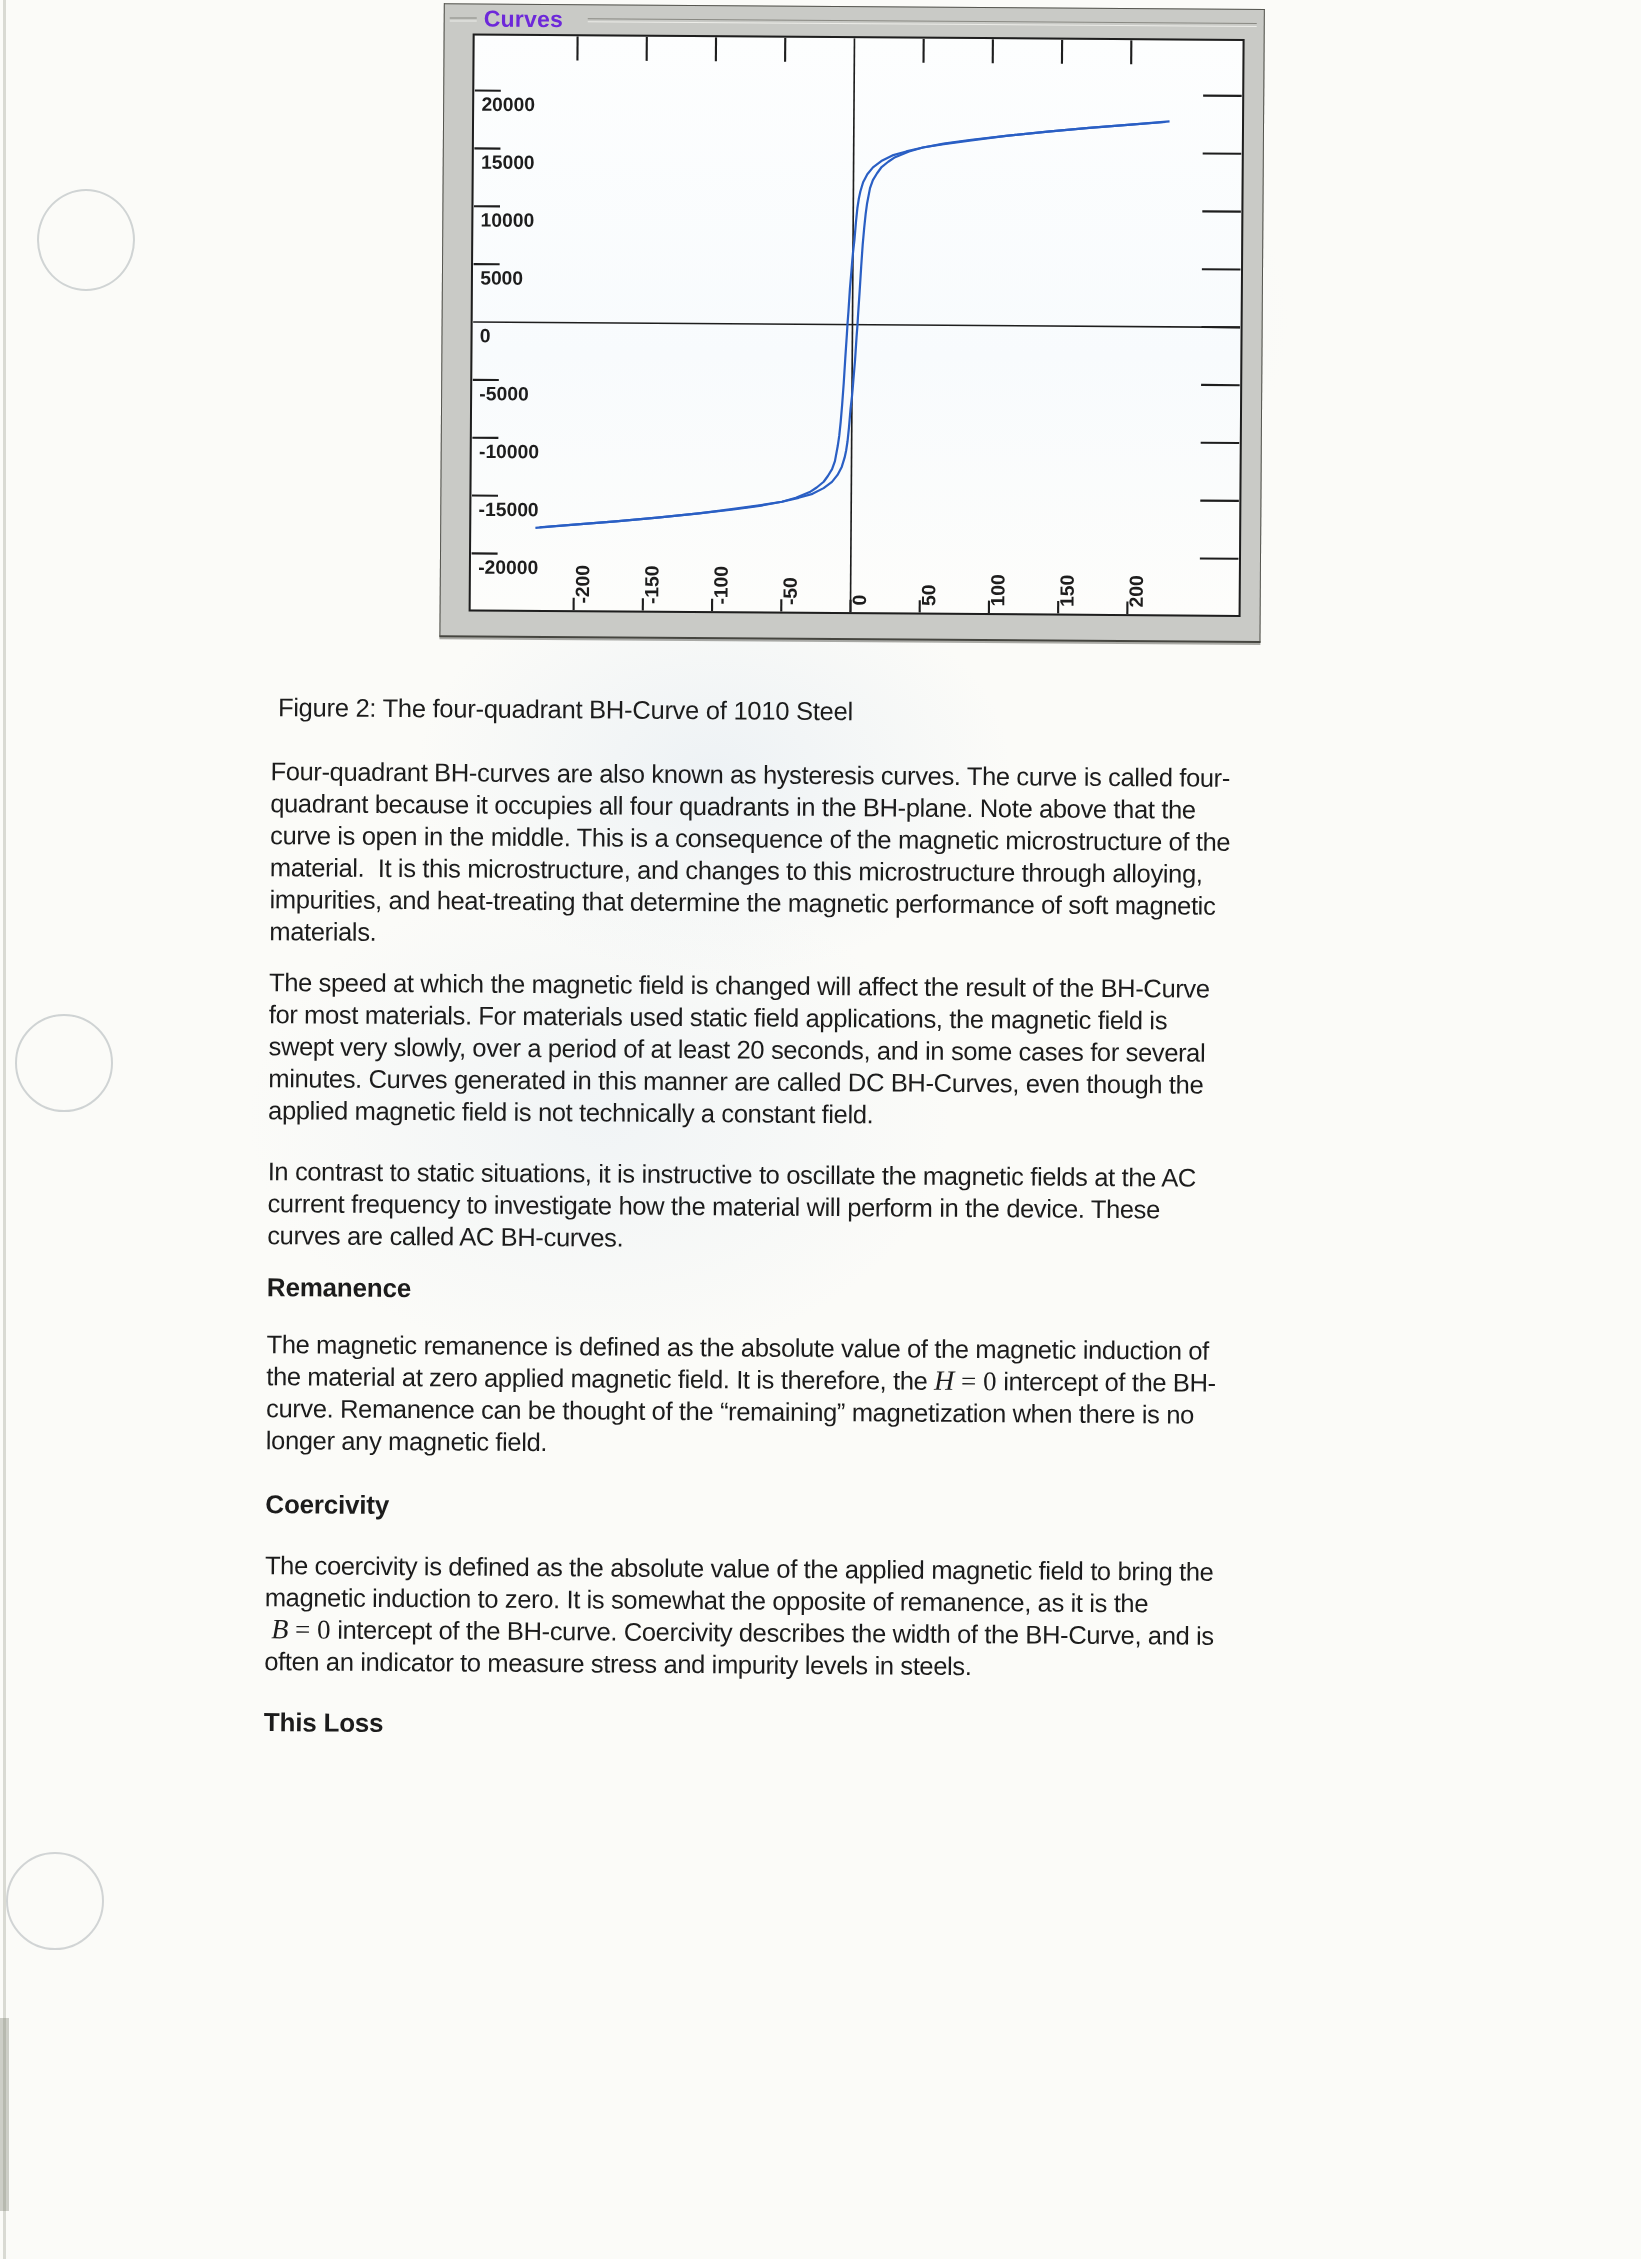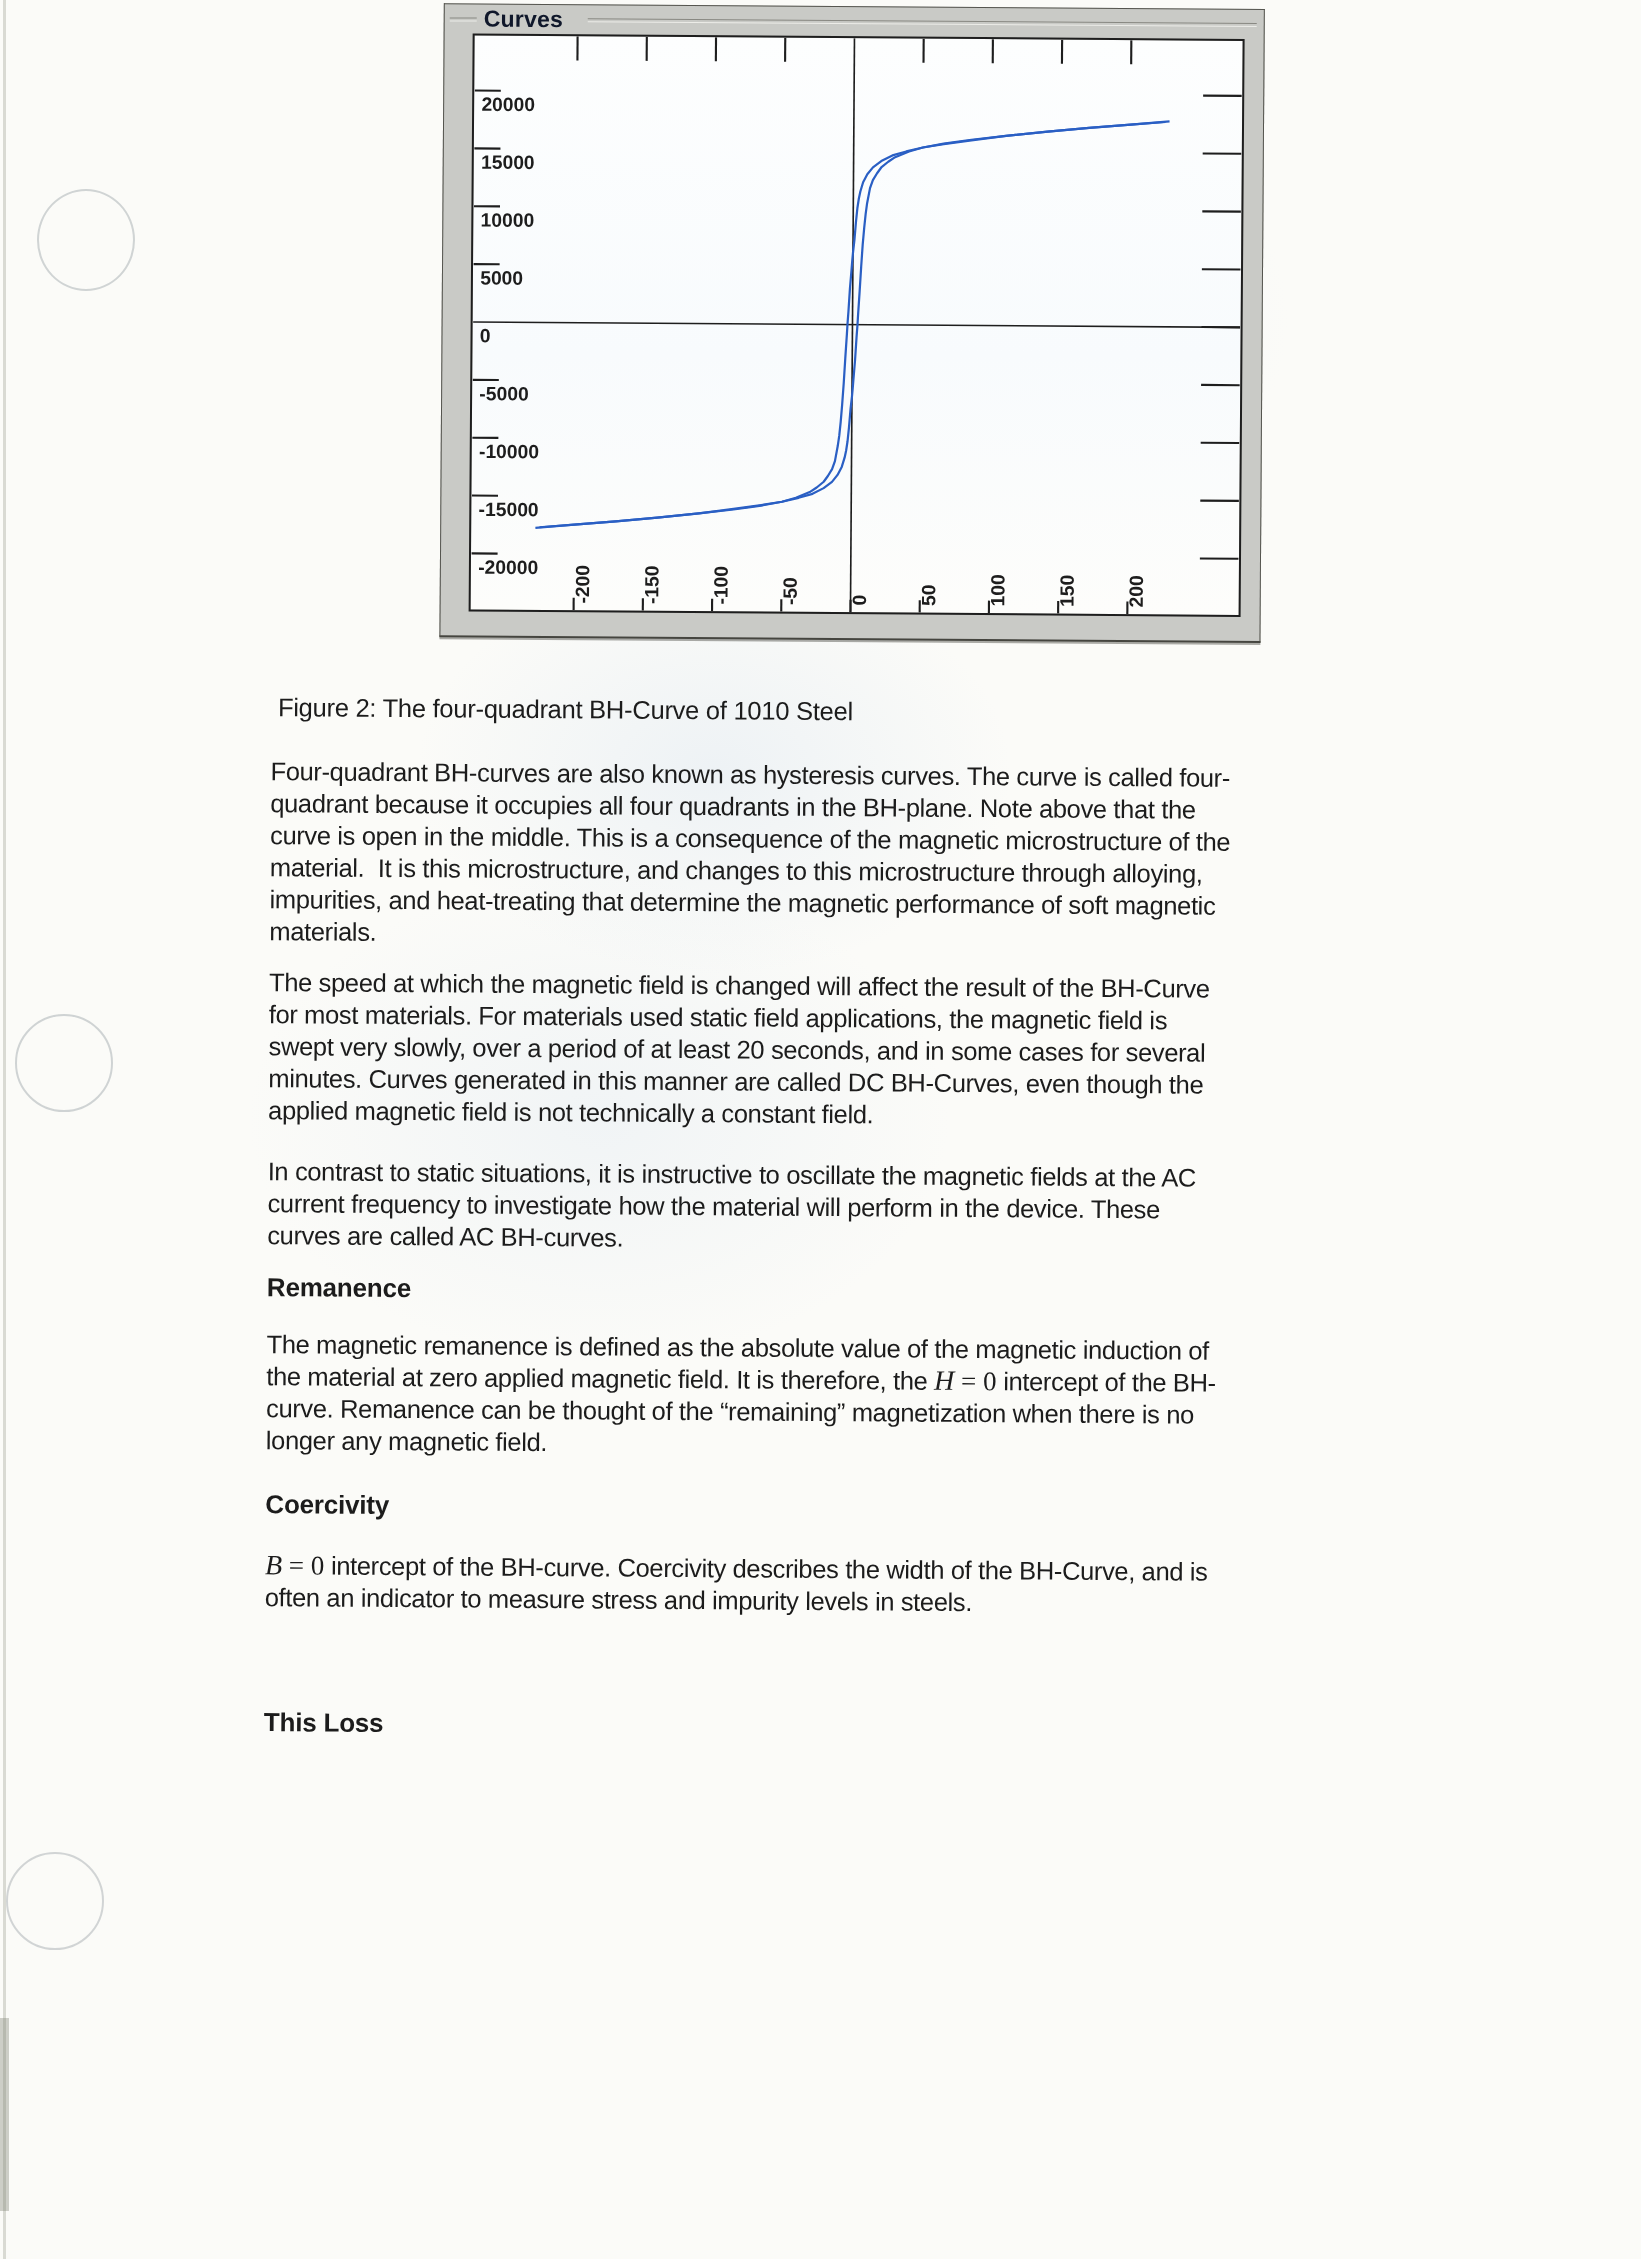--- a/index.html
+++ b/index.html
@@ -17,21 +17,21 @@
   .scan-edge-bottom{position:absolute;left:0;top:2018px;width:8.7px;height:193px;background:rgba(120,122,110,0.35);}
   .punch{position:absolute;border-radius:50%;border:2.9px solid rgba(148,158,162,0.42);}
   .punch.p1{left:37px;top:189px;width:94px;height:98px;}
   .punch.p2{left:15.4px;top:1014px;width:94px;height:94px;border-color:rgba(138,148,152,0.38);}
   .punch.p3{left:5.8px;top:1852px;width:94px;height:94px;border-color:rgba(142,150,155,0.38);}
 
   
   .chart-window{position:absolute;left:436px;top:5.8px;width:819px;height:631px;
     background:#c9cac6;border:1.9px solid #55554f;border-bottom:2.9px solid #45453f;
     box-shadow:0 1.9px 0 rgba(70,70,64,0.45);}
-  .win-title{position:absolute;left:39px;top:1px;font-size:23px;font-weight:bold;color:#0f172a;letter-spacing:0.2px;}
+  .win-title{position:absolute;left:39px;top:1px;font-size:23px;font-weight:bold;color:#6d28d9;letter-spacing:0.2px;}
   .groove{position:absolute;top:13.5px;height:1.9px;border-top:1.9px solid #888882;border-bottom:1px solid #ecece8;}
   .groove.left{left:4.8px;width:27px;}
   .groove.right{left:143px;right:6.8px;}
   .plot{position:absolute;left:28px;top:29px;width:768px;height:574px;border:2.9px solid #1e1e1e;
     background:linear-gradient(180deg,#fdfefe 0%,#f8fbfd 55%,#fdfdfb 100%);}
   .plot svg{display:block;}
   .ticklabel{font:bold 20px "Liberation Sans", sans-serif;fill:#1d1d1d;}
 
   
   .caption{position:absolute;left:275px;top:697px;font-size:25.6px;letter-spacing:-0.3px;}
@@ -137,20 +137,22 @@
 current frequency to investigate how the material will perform in the device. These
 curves are called AC BH-curves.</p>
 
     <div class="heading" style="top:1276px">Remanence</div>
     <p class="para" style="top:1332px"><span>The magnetic remanence is defined as the absolute value of the magnetic induction of
 the material at zero applied magnetic field. It is therefore, the </span><span class="math-var">H</span><span class="math-eq"> = 0</span><span> intercept of the BH-
 curve. Remanence can be thought of the “remaining” magnetization when there is no
 longer any magnetic field.</span></p>
 
     <div class="heading" style="top:1493px">Coercivity</div>
-    <p class="para" style="top:1553px"><span class="math-var">B</span><span class="math-eq"> = 0</span><span> intercept of the BH-curve. Coercivity describes the width of the BH-Curve, and is
+    <p class="para" style="top:1553px"><span>The coercivity is defined as the absolute value of the applied magnetic field to bring the
+magnetic induction to zero. It is somewhat the opposite of remanence, as it is the
+ </span><span class="math-var">B</span><span class="math-eq"> = 0</span><span> intercept of the BH-curve. Coercivity describes the width of the BH-Curve, and is
 often an indicator to measure stress and impurity levels in steels.</span></p>
 
     <div class="heading" style="top:1711px">This Loss</div>
 
   </div>
 </div>
 
 
 </body></html>

